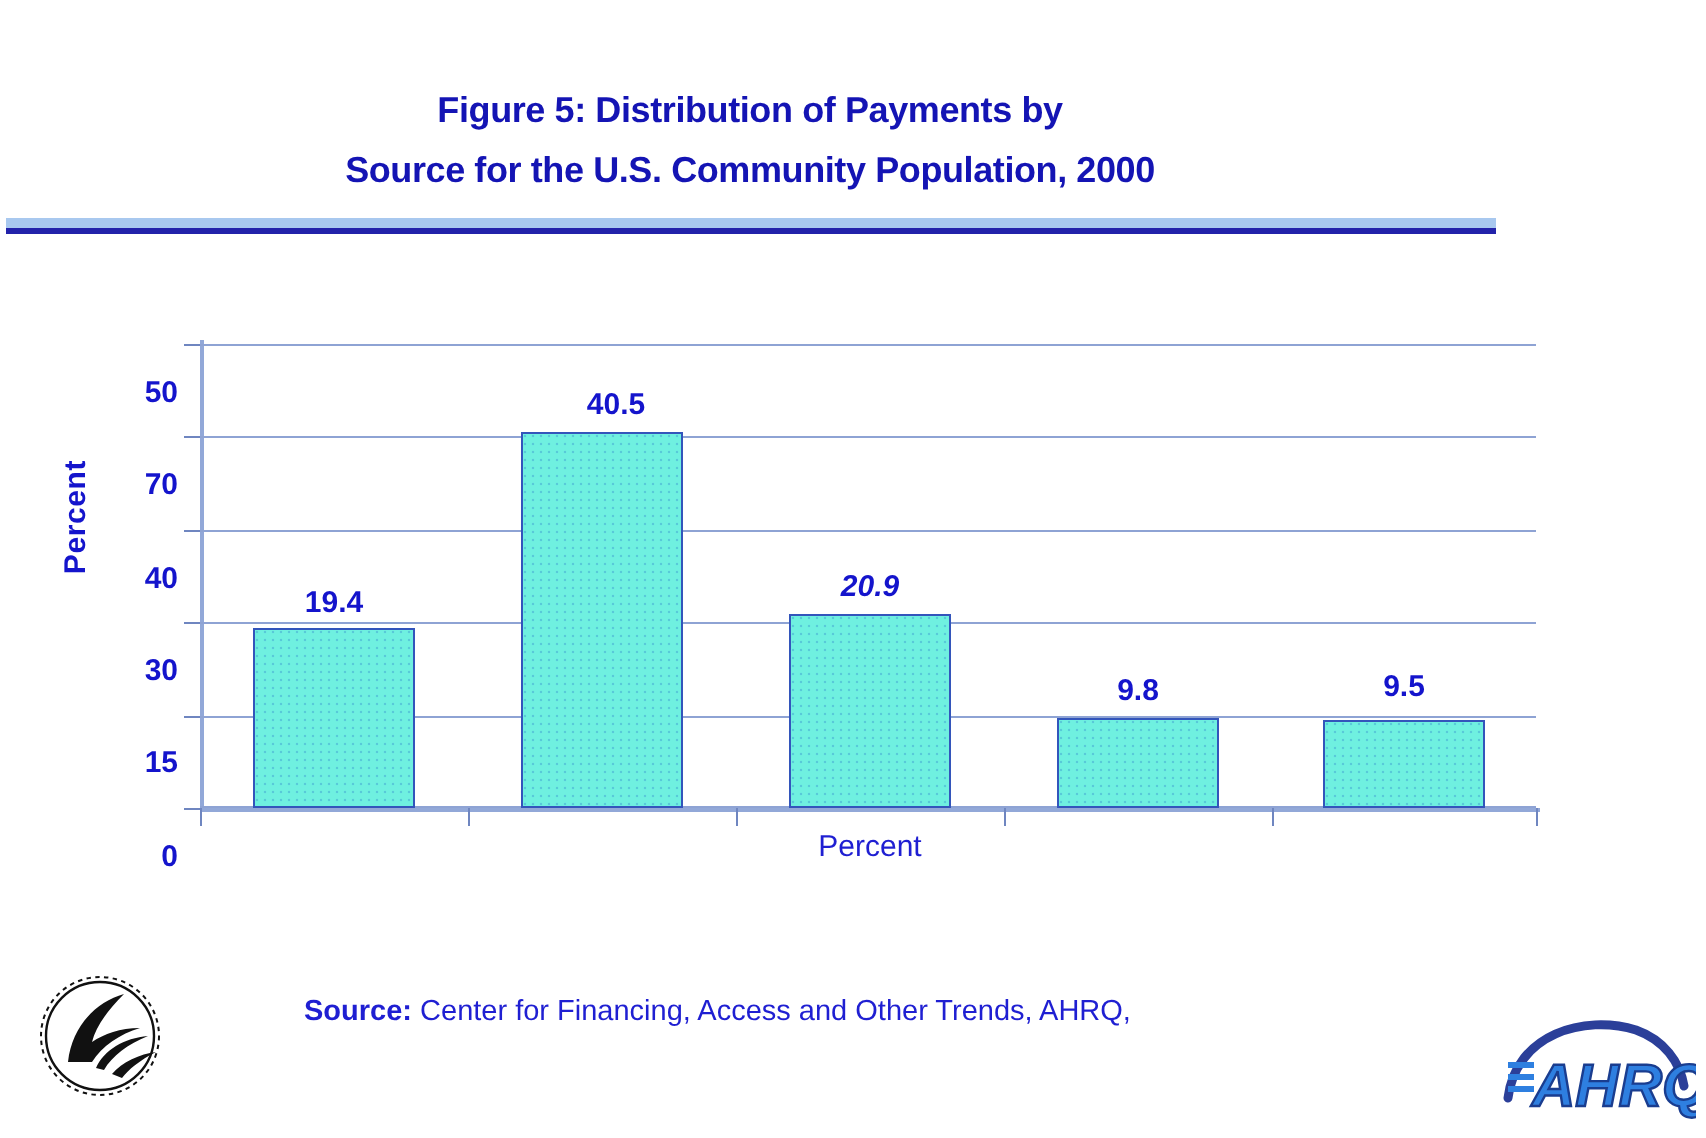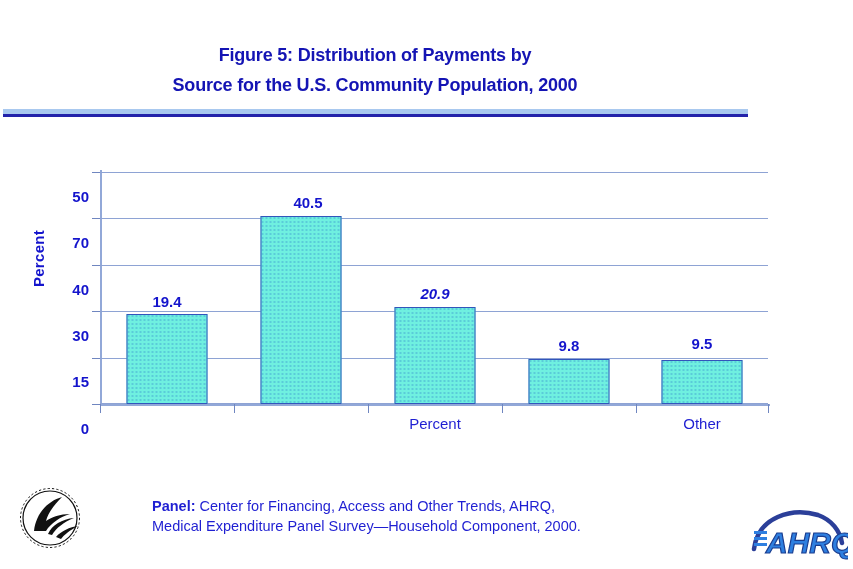--- a/index.html
+++ b/index.html
@@ -277,26 +277,24 @@
   <div class="bar-value" id="val-4" style="left: 702px; top: 335px;">9.5</div>
 
   <div class="x-tick" style="left:100px"></div>
   <div class="x-tick" style="left:234px"></div>
   <div class="x-tick" style="left:368px"></div>
   <div class="x-tick" style="left:502px"></div>
   <div class="x-tick" style="left:636px"></div>
   <div class="x-tick" style="left:768px"></div>
 
   <div class="cat-label" style="left:368px; width:134px">Percent</div>
-  <div class="cat-label" style="left:636px; width:132px">Other</div>
 </div>
 
 <div id="source-text">
-  <span class="src-label">Panel:</span><span> Center for Financing, Access and Other Trends, AHRQ,</span><br>
-  <span>Medical Expenditure Panel Survey—Household Component, 2000.</span>
+  <span class="src-label">Source:</span><span> Center for Financing, Access and Other Trends, AHRQ,</span><br>
 </div>
 
 <div id="hhs-logo">
   <svg viewBox="0 0 72 62" width="72" height="62" aria-hidden="true">
     <g>
       <circle cx="32" cy="31" r="27" fill="none" stroke="#111111" stroke-width="1.2"></circle>
       <circle cx="32" cy="31" r="29.5" fill="none" stroke="#111111" stroke-width="1" stroke-dasharray="2.2 2.2"></circle>
       <path d="M16 44 C 18 26, 30 14, 44 10 C 36 18, 30 26, 28 34 C 34 30, 42 27, 52 27 C 42 30, 33 36, 28 44 Z" fill="#111111"></path>
       <path d="M30 47 C 34 38, 44 32, 56 31 C 46 35, 38 41, 34 48 Z" fill="#111111"></path>
       <path d="M38 50 C 43 44, 52 40, 60 39 C 52 43, 46 48, 43 52 Z" fill="#111111"></path>

